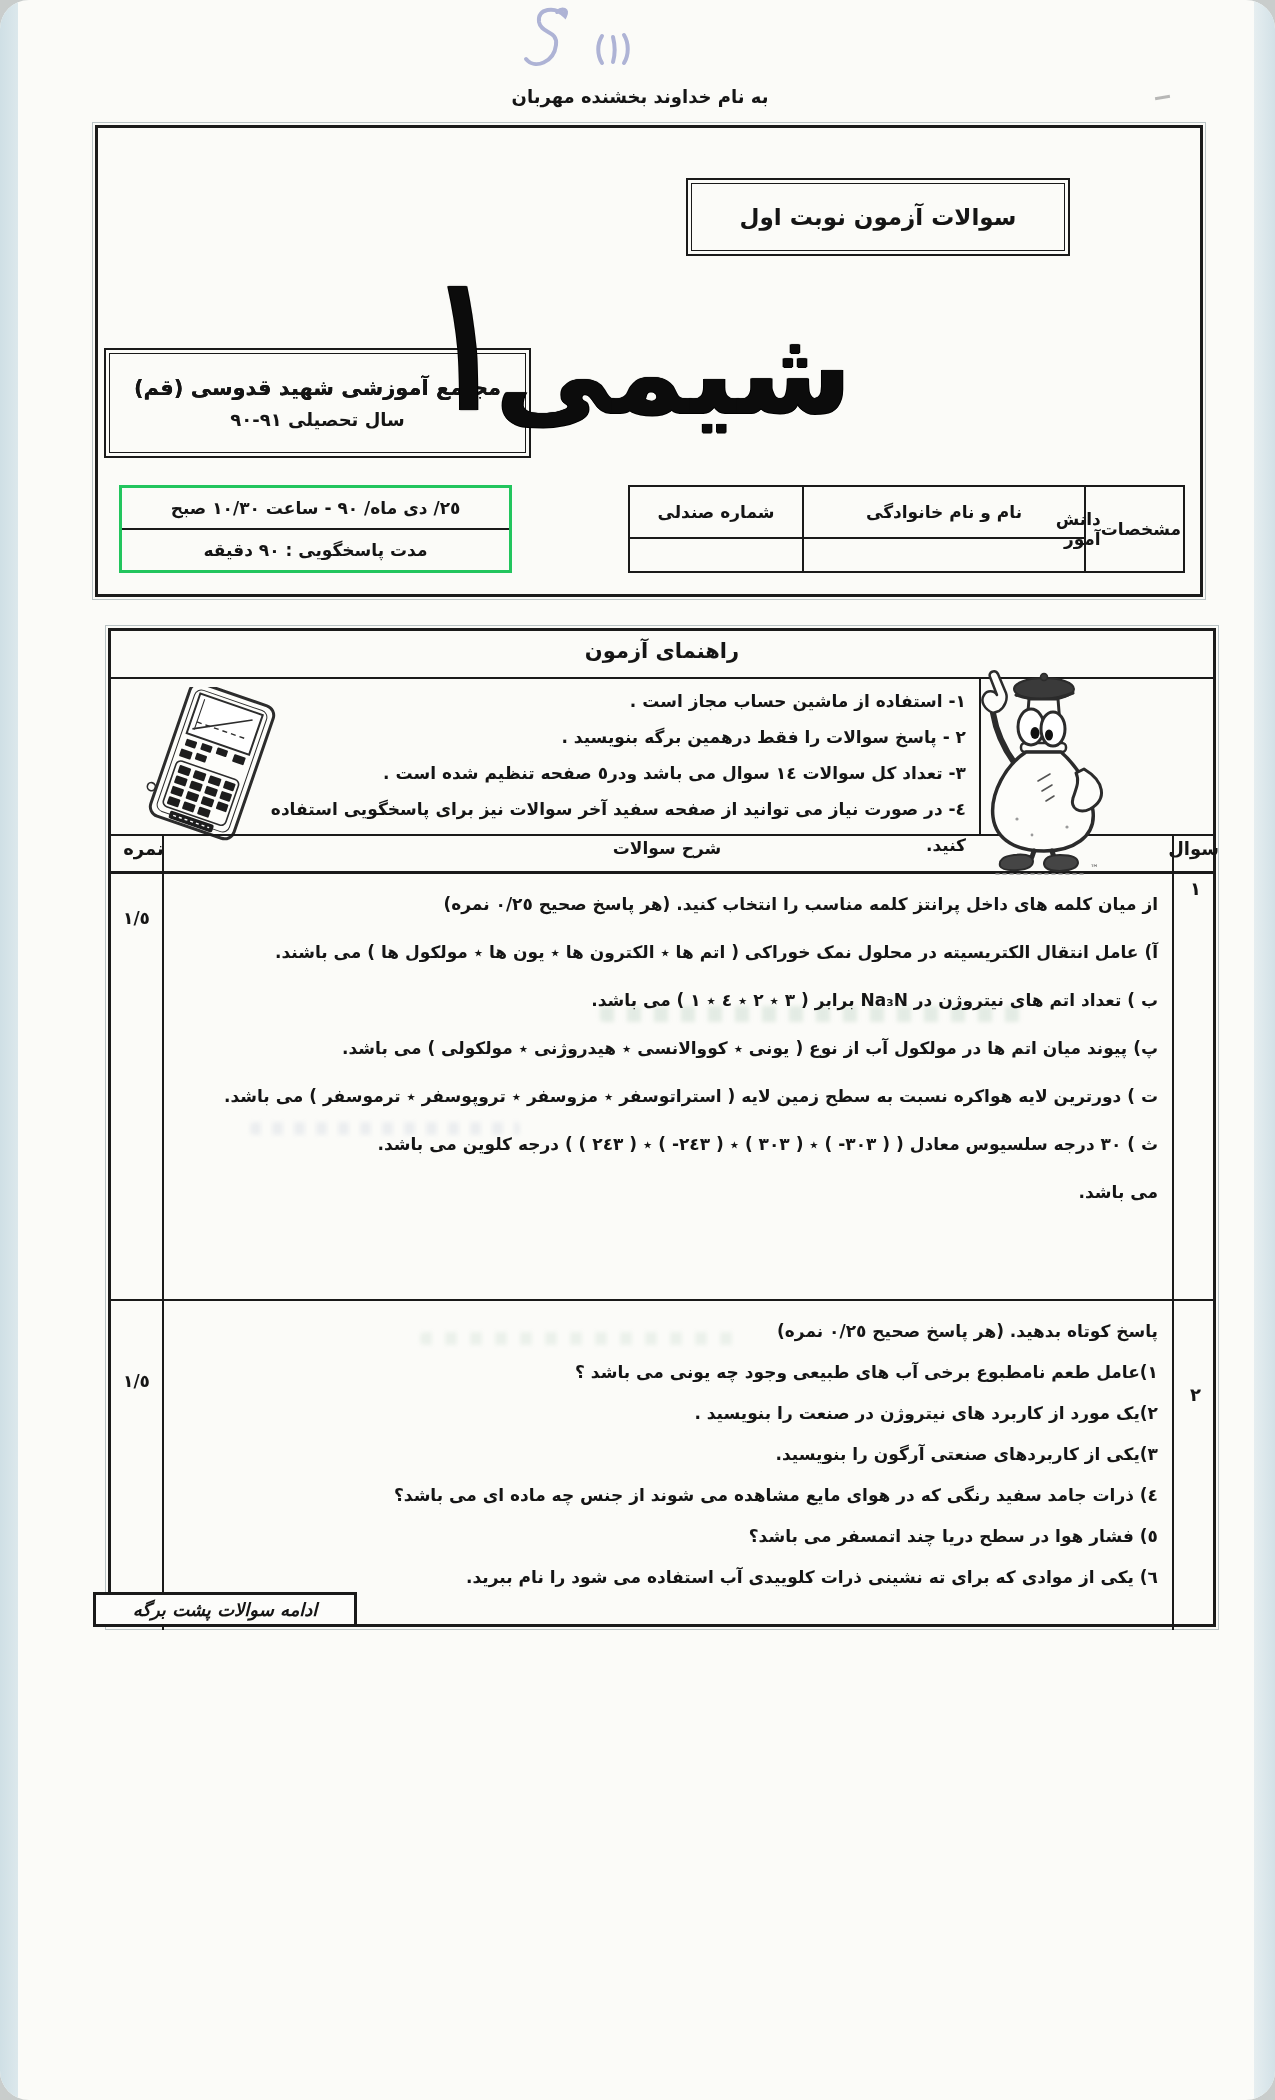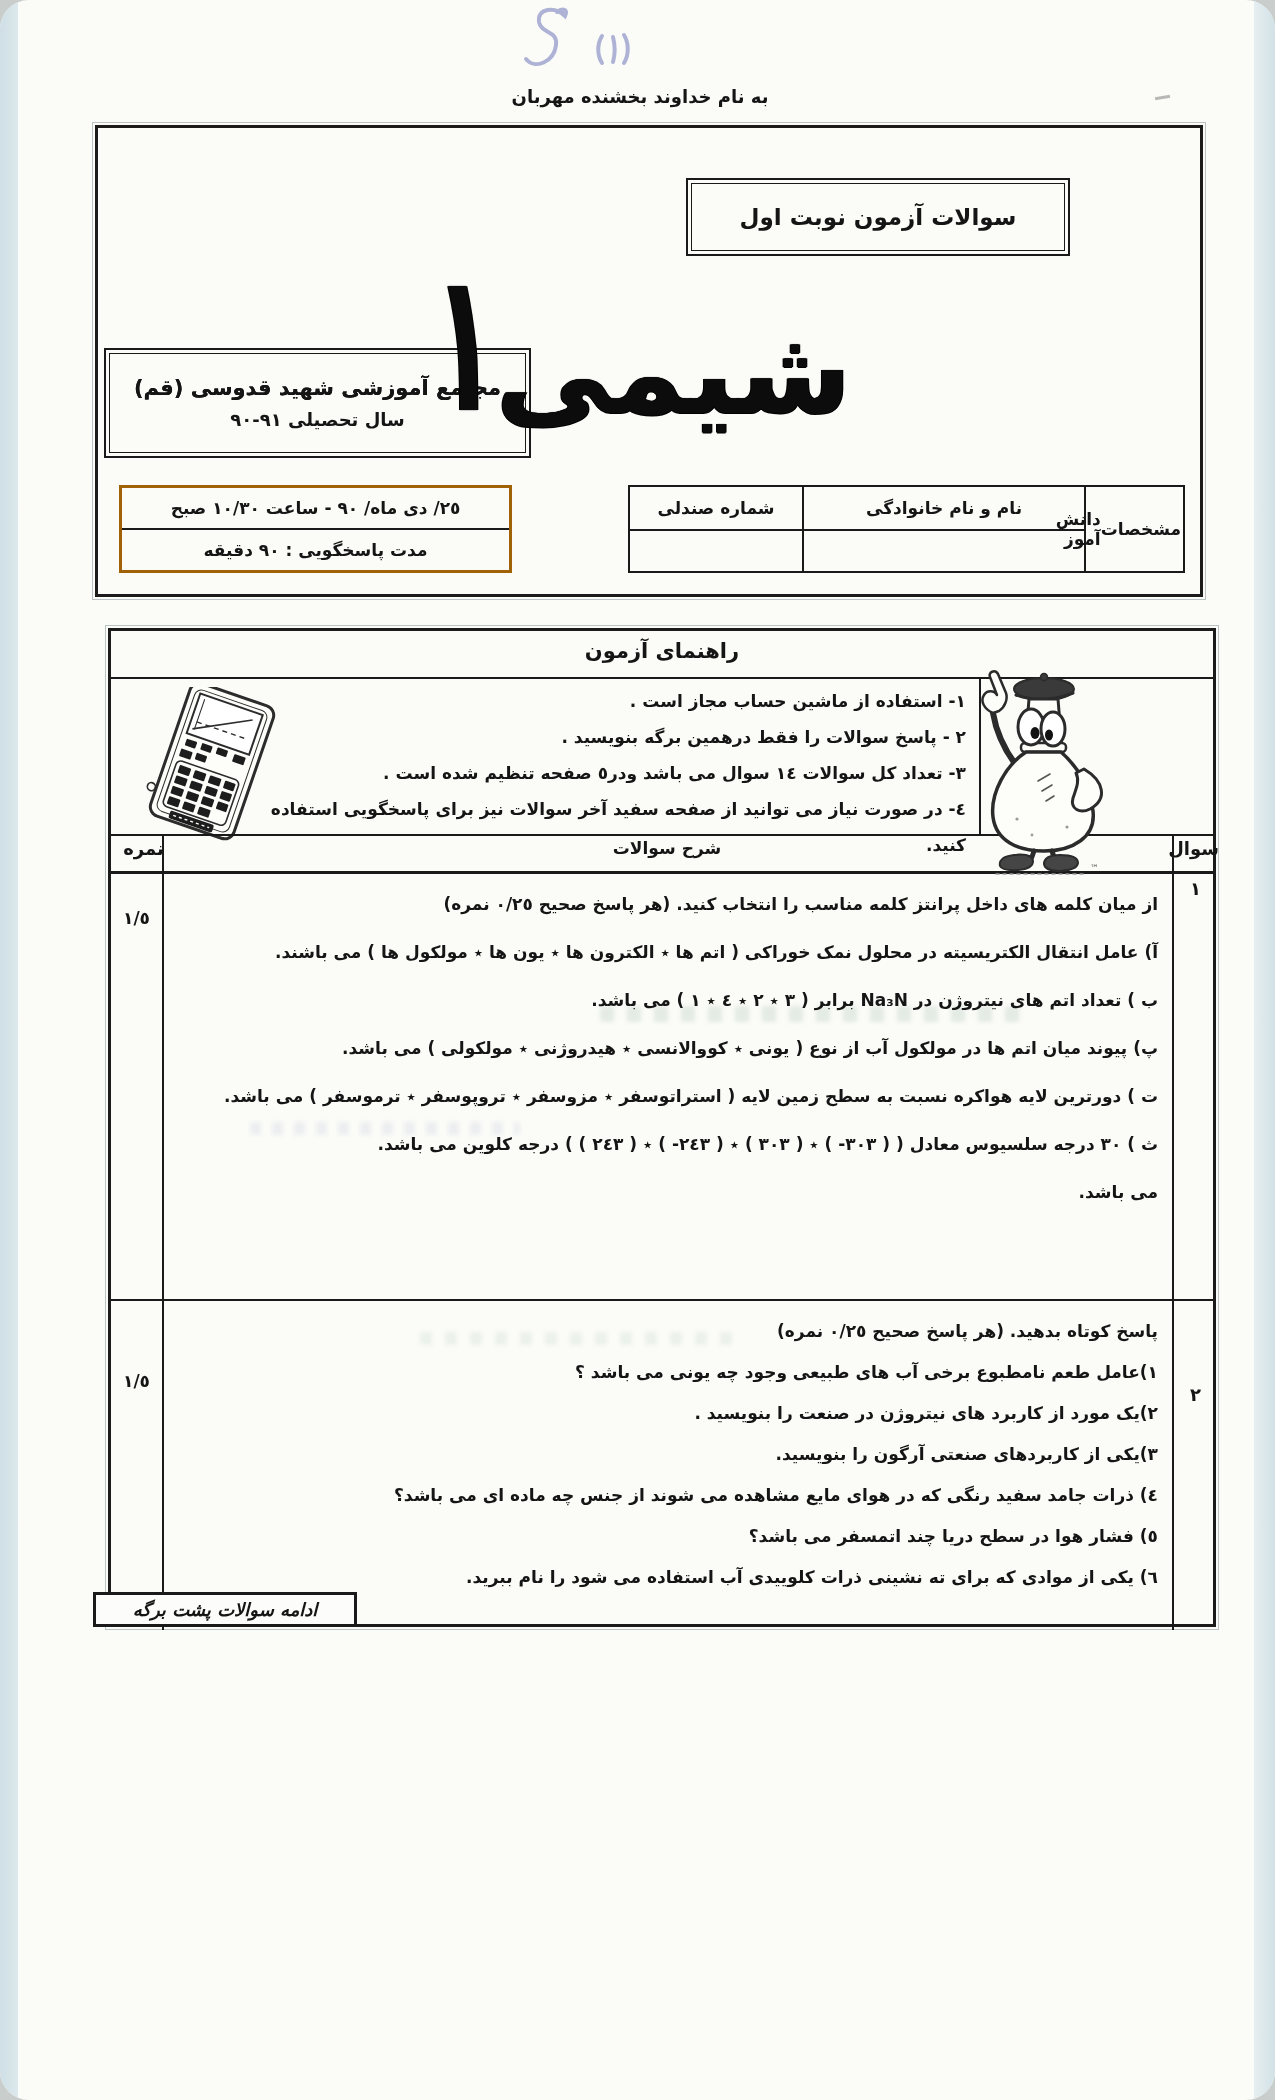--- a/index.html
+++ b/index.html
@@ -31,29 +31,29 @@
                 font-size:23px; font-weight:bold; direction:rtl; letter-spacing:.5px; background:#fbfbf8; }
   .big-title { left:320px; top:118px; width:440px; height:182px; display:flex; align-items:flex-end; justify-content:center;
                direction:rtl; font-weight:bold; color:#0c0c0c; z-index:3; }
   .big-title .word { font-size:116px; line-height:.95; text-shadow:0 0 1px #000, 1px 0 #000, -1px 0 #000, 0 1px #000; }
   .big-title .one  { display:inline-block; font-size:100px; line-height:.9; transform:scaleY(1.95) translateY(2px);
                      transform-origin:bottom; margin-left:10px; text-shadow:0 0 1px #000, 1px 0 #000, -1px 0 #000; }
   .school-box { left:6px; top:220px; width:427px; height:110px; background:#fbfbf8; display:flex; flex-direction:column;
                 align-items:center; justify-content:center; gap:9px; direction:rtl; }
   .school-name { font-size:21px; font-weight:bold; text-shadow:0 0 .6px #000; }
   .school-year { font-size:18px; font-weight:bold; }
-  .date-box { left:21px; top:357px; width:393px; height:88px; border:3px solid #a16207; display:flex; flex-direction:column; background:#fbfbf8; }
+  .date-box { left:21px; top:357px; width:393px; height:88px; border:3px solid #22c55e; display:flex; flex-direction:column; background:#fbfbf8; }
   .date-box .row { flex:1; display:flex; align-items:center; justify-content:center; font-size:17px; font-weight:bold; direction:rtl; }
   .date-box .row:first-child { border-bottom:2px solid #1a1a1a; }
   .student-table { left:530px; top:357px; width:557px; height:88px; border:2.5px solid #1a1a1a; display:flex; direction:rtl; background:#fbfbf8; }
   .st-col-info { width:97px; display:flex; align-items:center; justify-content:space-around;
                  font-size:17px; font-weight:bold; padding:6px 2px; }
   .st-col-name { width:284px; border-left:2px solid #1a1a1a; border-right:2px solid #1a1a1a; display:flex; flex-direction:column; }
   .st-col-seat { width:172px; display:flex; flex-direction:column; }
-  .st-head { height:44px; display:flex; align-items:center; justify-content:center; font-size:17px; font-weight:bold; border-bottom:2px solid #1a1a1a; }
+  .st-head { height:52px; display:flex; align-items:center; justify-content:center; font-size:17px; font-weight:bold; border-bottom:2px solid #1a1a1a; }
   .st-blank { flex:1; }
   
   .guide-title { left:0; top:8px; width:100%; text-align:center; font-size:21px; font-weight:bold; direction:rtl; }
   .hline { left:0; width:100%; background:#1a1a1a; }
   .guide-items { left:145px; top:52px; width:710px; direction:rtl; text-align:right; font-size:17px; font-weight:bold; line-height:36px; }
   .guide-divider { left:868px; top:46px; width:2px; height:157px; background:#1a1a1a; }
   .calc-svg { left:30px; top:56px; }
   .flask-svg { left:861px; top:38px; z-index:4; }
   .vline { width:2px; background:#1a1a1a; }
   .th-cell { top:207px; font-size:18px; font-weight:bold; text-align:center; direction:rtl; }

